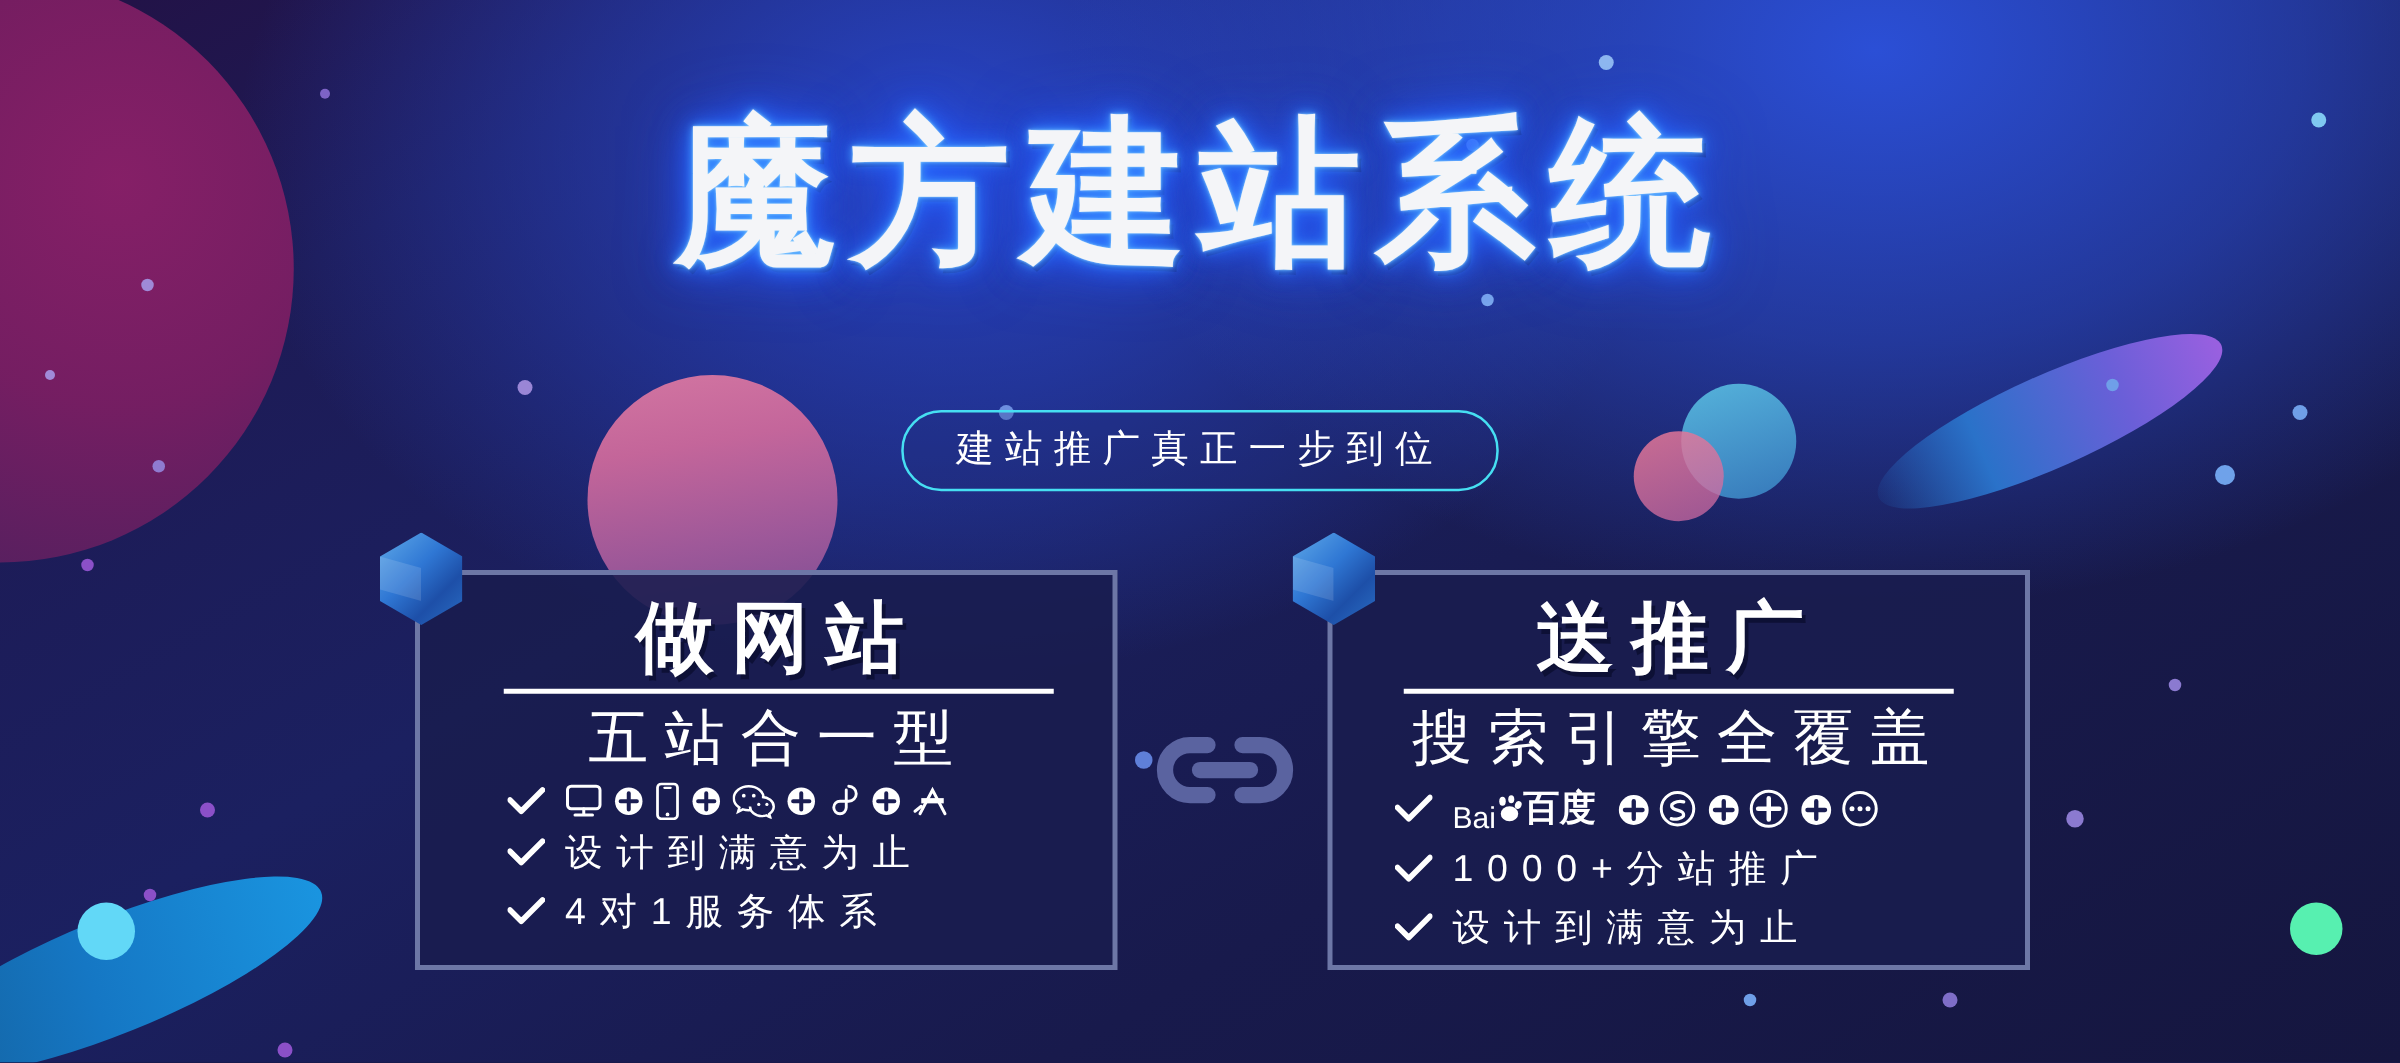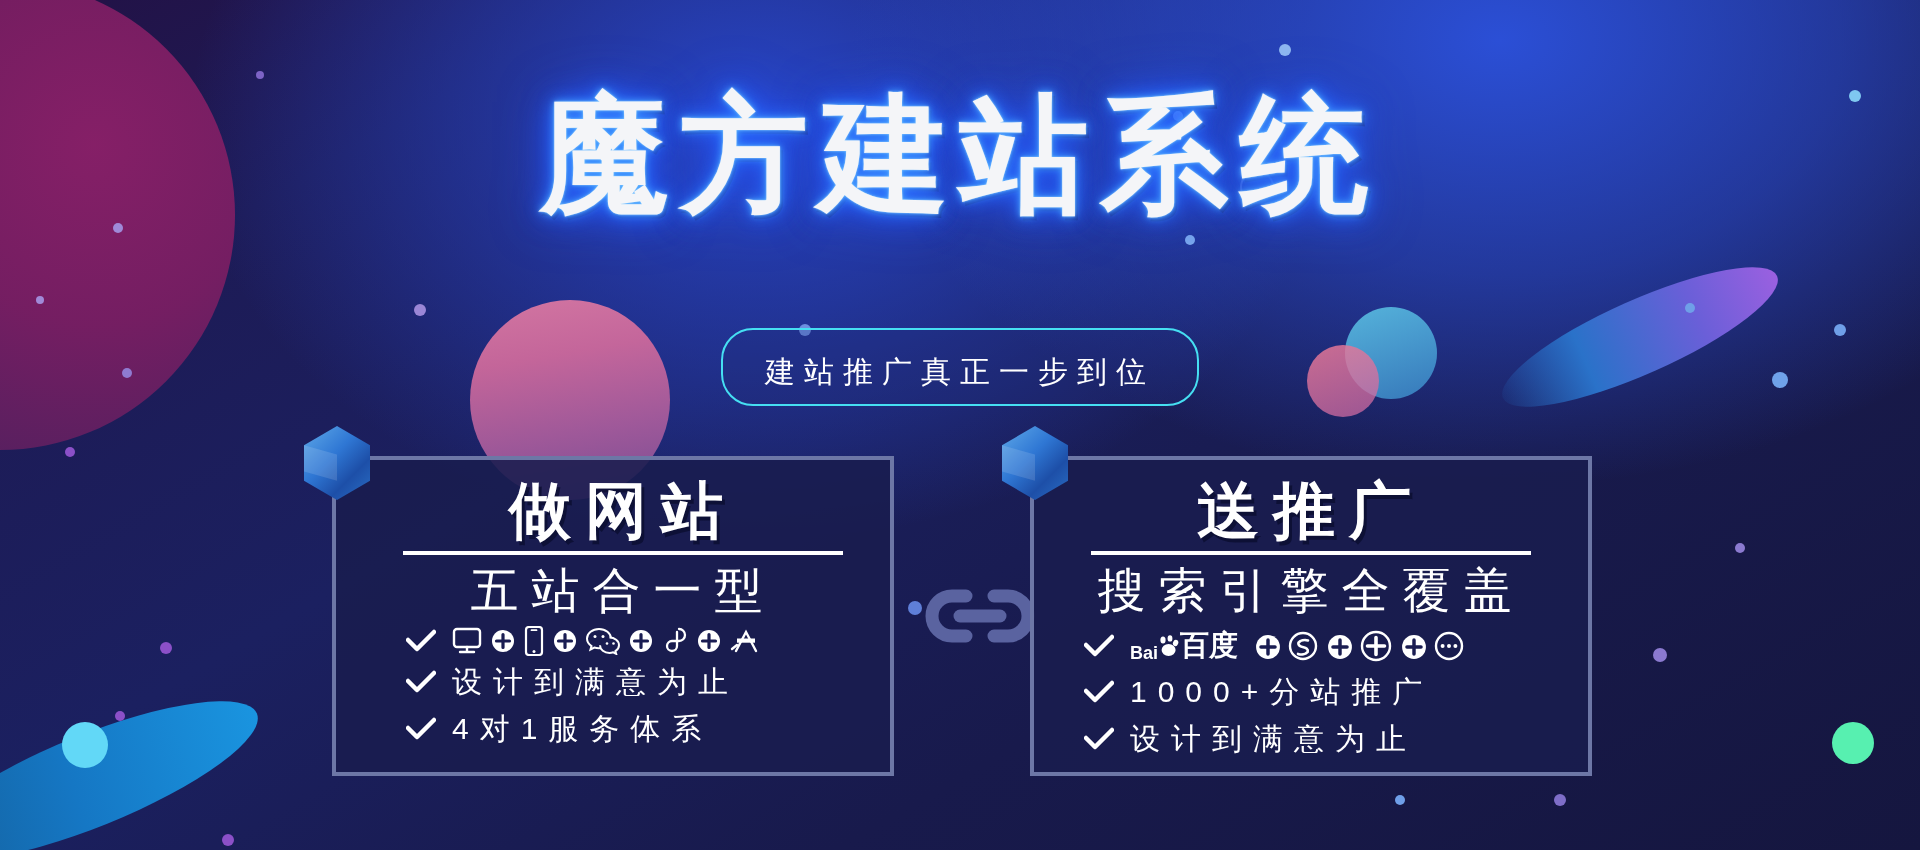--- a/index.html
+++ b/index.html
@@ -81,37 +81,37 @@
       0 0 16px #2f7bff,
       0 0 30px #2255ff,
       0 0 52px rgba(40,90,255,.85),
       3px 4px 0 rgba(20,25,70,.45);
   }
 
   
   .pill-wrap { position:absolute; left:0; top:328px; width:1920px; text-align:center; }
   .pill {
     display:inline-block;
-    padding:22px 42px 11px;
+    padding:9px 42px 11px;
     border:2px solid #46dff2;
     border-radius:32px;
     color:#ffffff;
     font-size:30px;
     letter-spacing:9px;
     background:rgba(30,45,120,.25);
   }
 
   
   .card {
     position:absolute; top:456px; width:562px; height:320px;
     border:4px solid #6d77a6;
     background:rgba(25,28,78,.88);
   }
   .card.left  { left:332px;padding-left:20px; }
-  .card.right { left:1030px; }
+  .card.right { left:1062px; }
 
   .gem {
     position:absolute; left:-32px; top:-34px; width:66px; height:74px;
     background:linear-gradient(135deg,#5fa9e8 0%,#2f77d4 42%,#1d4fa8 70%,#2a6ec4 100%);
     clip-path:polygon(50% 0%,100% 26%,100% 74%,50% 100%,0% 74%,0% 26%);
   }
   .gem::after {
     content:""; position:absolute; left:0; top:26%; width:50%; height:48%;
     background:rgba(255,255,255,.13);
     clip-path:polygon(0 0,100% 26%,100% 100%,0 74%);
@@ -141,21 +141,21 @@
   .icon-row { display:flex; align-items:center; gap:9px; }
   .icon-row svg { display:block; }
   .plus-sep { width:24px; height:24px; flex:0 0 auto; }
 
   
   .link-icon {
     position:absolute; left:920px; top:580px; width:120px; height:72px;
   }
 
   .baidu-logo { display:flex; align-items:center; gap:2px; }
-  .baidu-text { color:#fff; font-weight:bold; font-size:18px; letter-spacing:0;margin-top:15px; }
+  .baidu-text { color:#fff; font-weight:normal; font-size:24px; letter-spacing:0;margin-top:15px; }
   .baidu-cn { color:#fff; font-weight:bold; font-size:29px; letter-spacing:0; }
 </style>
 </head>
 <body>
 
 <div id="banner">
 
   <div class="deco circle-magenta"></div>
   <div class="deco sphere-pink"></div>
   <div class="deco comet-left"></div>

